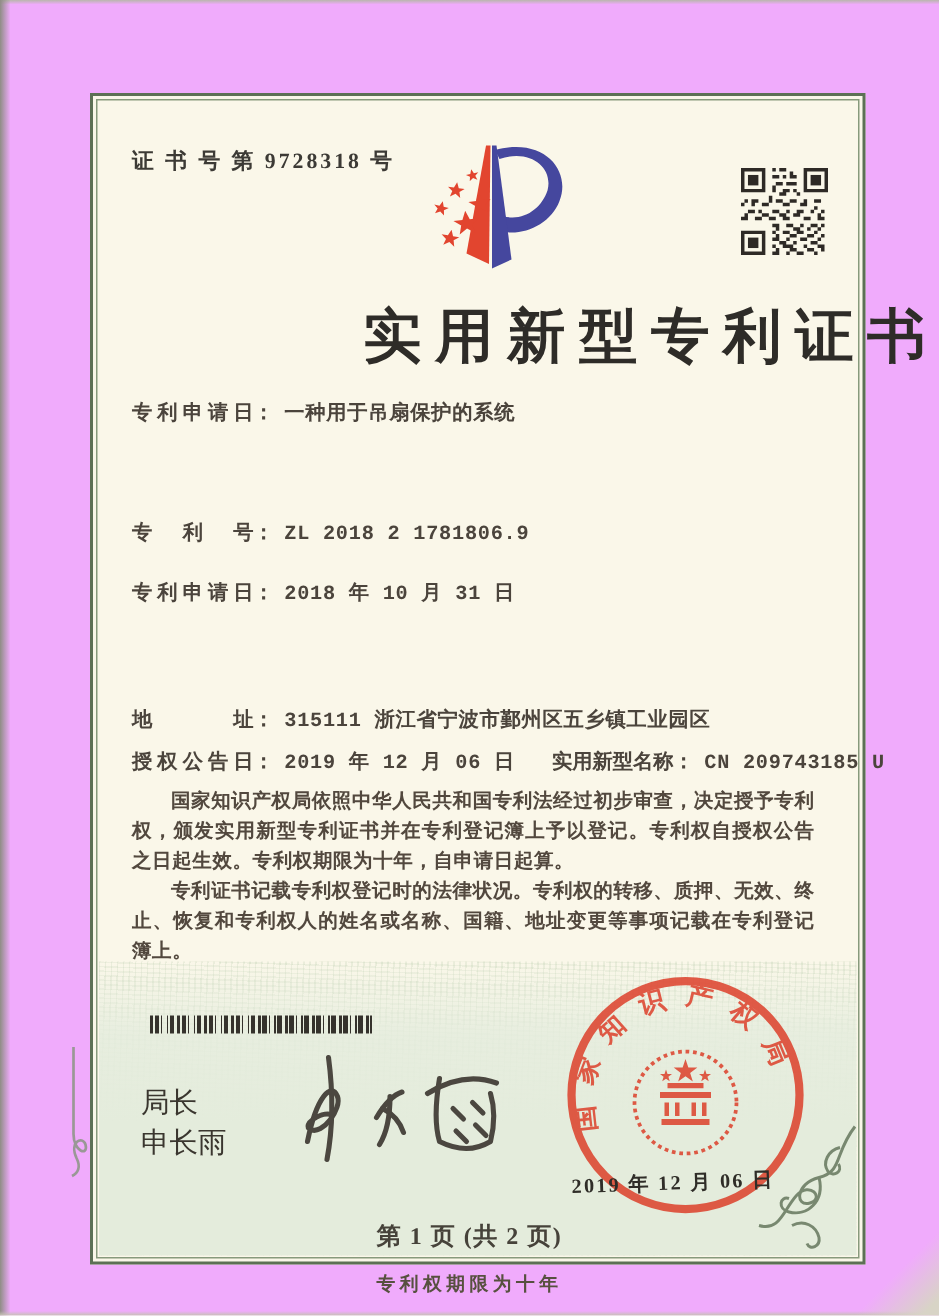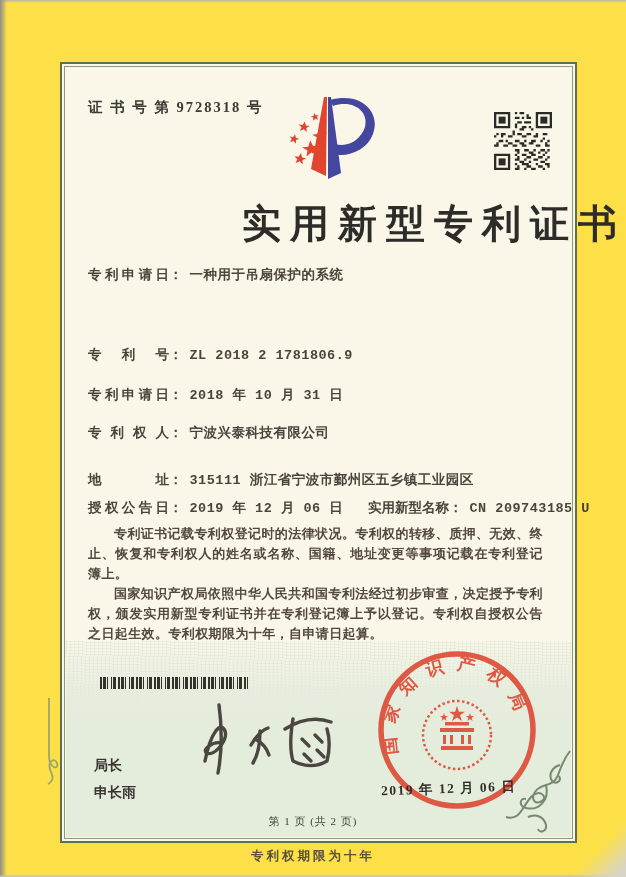--- a/index.html
+++ b/index.html
@@ -1,18 +1,18 @@
 <!DOCTYPE html>
 <html><head>
 <meta charset="utf-8">
 <style>
   * { margin:0; padding:0; box-sizing:border-box; }
   html,body { width:626px; height:877px; }
   body { font-family:"Liberation Serif","DejaVu Serif",serif; background:#fff; position:relative; overflow:hidden; }
-  .page { position:absolute; inset:0; background:#fde047; }
+  .page { position:absolute; inset:0; background:#f0abfc; }
 
   
   .scan-top { position:absolute; left:0; top:0; right:0; height:3px; background:linear-gradient(180deg,#b9b6ac,rgba(185,182,172,0)); }
   .scan-left { position:absolute; left:0; top:0; bottom:0; width:7px; background:linear-gradient(90deg,#8f8d85,rgba(143,141,133,0)); }
   .scan-bottom { position:absolute; left:0; bottom:0; right:0; height:3px; background:linear-gradient(0deg,#c6c2b5,rgba(198,194,181,0)); }
   .scan-corner { position:absolute; right:0; bottom:0; width:70px; height:60px; background:linear-gradient(315deg,#d8d4c6 0 8px,rgba(216,212,198,0) 40px); }
 
   
   .frame { position:absolute; left:60px; top:62px; width:517px; height:781px; border:2px solid #5d7055; background:#faf7e9; }
   .frame-inner { position:absolute; inset:2px; border:1px solid #879a7c; overflow:hidden; }
@@ -34,27 +34,27 @@
   .colon { margin-right:7px; }
   .fval { letter-spacing:.5px;font-family:Liberation Mono, monospace; }
   .fpair2 { position:absolute; left:280px; top:0; }
 
   .paras { position:absolute; left:88px; top:524px; width:455px; font-size:13px; line-height:20px; color:#52483e; font-weight:600; letter-spacing:.4px; text-align:justify; }
   .paras p { text-indent:2em; }
 
   .barcode { position:absolute; left:100px; top:677px; width:148px; height:12px;
     background:repeating-linear-gradient(90deg,#35322c 0 2px,rgba(0,0,0,0) 2px 3px,#35322c 3px 6px,rgba(0,0,0,0) 6px 7px,#35322c 7px 8px,rgba(0,0,0,0) 8px 11px,#35322c 11px 12px,rgba(0,0,0,0) 12px 13px,#35322c 13px 16px,rgba(0,0,0,0) 16px 18px); }
 
-  .director { position:absolute; left:94px; top:752px; font-size:14px; font-weight:700; color:#3a362f; line-height:27px; font-family:"Liberation Sans","DejaVu Sans",sans-serif; }
+  .director { position:absolute; left:94px; top:722px; font-size:19px; font-weight:400; color:#3a362f; line-height:27px; font-family:"Liberation Sans","DejaVu Sans",sans-serif; }
   .signature { position:absolute; left:185px; top:697px; }
 
   .seal { position:absolute; left:372px; top:649px; }
   .seal-date { position:absolute; left:381px; top:780px; font-size:13.5px; font-weight:600; color:#2f2d28; letter-spacing:1.5px; transform:rotate(-2deg); }
 
-  .page-info { position:absolute; left:0; right:0; top:814px; text-align:center; font-size:11px; color:#46423a; font-weight:400; letter-spacing:1px; }
+  .page-info { position:absolute; left:0; right:0; top:814px; text-align:center; font-size:16px; color:#46423a; font-weight:700; letter-spacing:1px; }
   .back-note { position:absolute; left:0; right:0; top:848px; text-align:center; font-size:12.5px; color:#57503f; font-weight:600; letter-spacing:3px; }
 
   .flourish-br { position:absolute; left:498px; top:747px; }
   .flourish-bl { position:absolute; left:42px; top:698px; }
 </style>
 </head>
 <body>
 
 <div class="page">
   <div class="scan-top"></div>
@@ -103,36 +103,33 @@
 
   <div class="frow" style="top:266px">
     <span class="flabel">专利申请日</span><span class="colon">：</span><span class="fval">一种用于吊扇保护的系统</span>
   </div>
   <div class="frow" style="top:346px">
     <span class="flabel">专利号</span><span class="colon">：</span><span class="fval">ZL 2018 2 1781806.9</span>
   </div>
   <div class="frow" style="top:386px">
     <span class="flabel">专利申请日</span><span class="colon">：</span><span class="fval">2018 年 10 月 31 日</span>
   </div>
-  <div class="frow" style="top:424px">
-    <span class="flabel">专利权人</span><span class="colon">：</span><span class="fval">宁波兴泰科技有限公司</span>
-  </div>
   <div class="frow" style="top:471px">
     <span class="flabel">地址</span><span class="colon">：</span><span class="fval">315111 浙江省宁波市鄞州区五乡镇工业园区</span>
   </div>
   <div class="frow" style="top:499px">
     <span class="flabel">授权公告日</span><span class="colon">：</span><span class="fval">2019 年 12 月 06 日</span>
     <span class="fpair2">
       <span class="flabel">实用新型名称</span><span class="colon">：</span><span class="fval">CN 209743185 U</span>
     </span>
   </div>
 
   <div class="paras">
+    <p>国家知识产权局依照中华人民共和国专利法经过初步审查，决定授予专利权，颁发实用新型专利证书并在专利登记簿上予以登记。专利权自授权公告之日起生效。专利权期限为十年，自申请日起算。</p>
     <p>专利证书记载专利权登记时的法律状况。专利权的转移、质押、无效、终止、恢复和专利权人的姓名或名称、国籍、地址变更等事项记载在专利登记簿上。</p>
-    <p>国家知识产权局依照中华人民共和国专利法经过初步审查，决定授予专利权，颁发实用新型专利证书并在专利登记簿上予以登记。专利权自授权公告之日起生效。专利权期限为十年，自申请日起算。</p>
   </div>
 
   <div class="barcode"></div>
 
   <div class="director">
     <div>局长</div>
     <div>申长雨</div>
   </div>
 
   <svg class="signature" width="158" height="90" viewBox="0 0 158 90">

